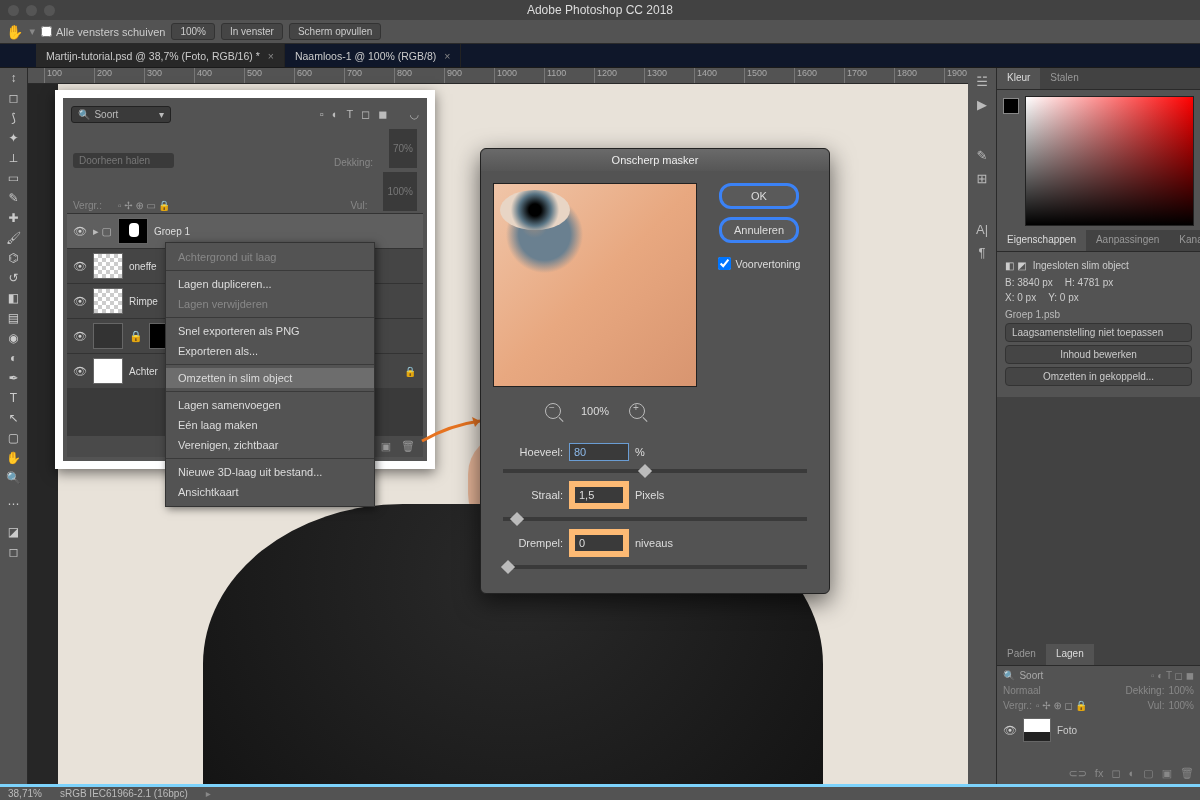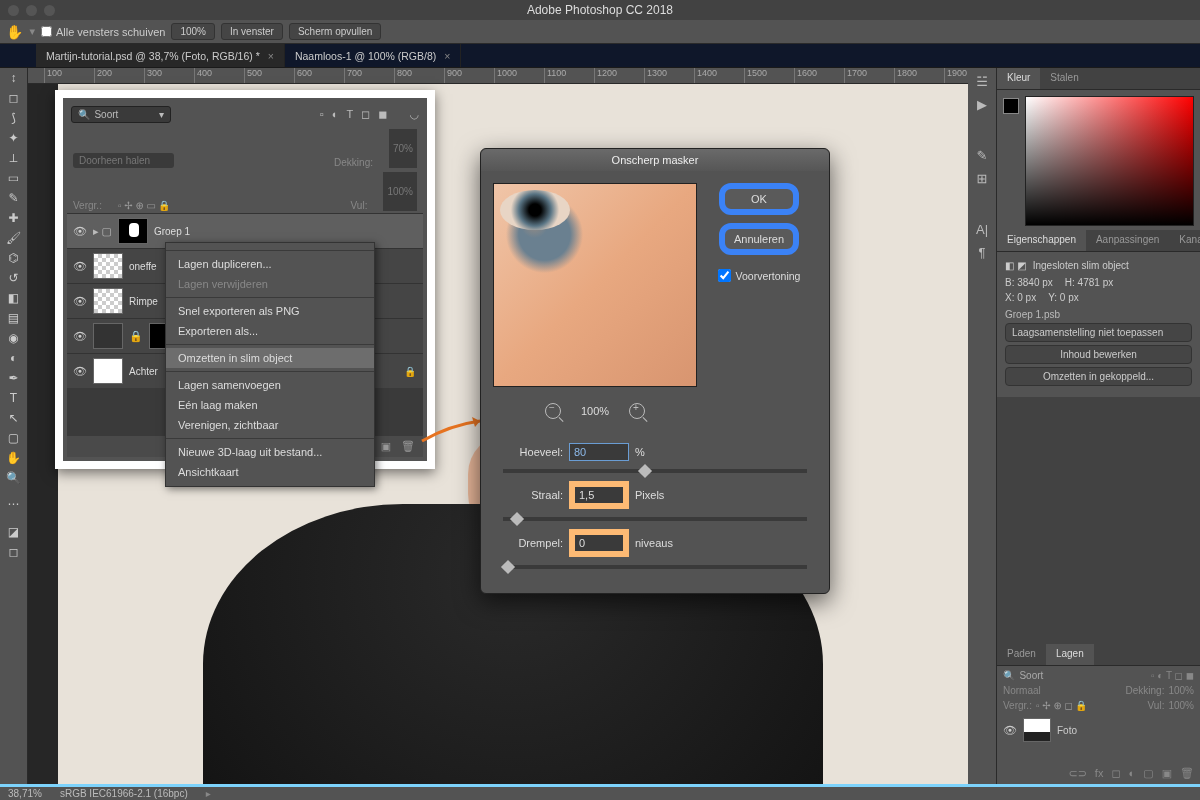--- a/index.html
+++ b/index.html
@@ -93,21 +93,21 @@
 
 .arrow { position:absolute; top:415px; left:420px; width:70px; height:30px; pointer-events:none;}
 
 
 .dialog { position:absolute; top:148px; left:480px; width:350px; background:#535353; border:1px solid #222; border-radius:6px; box-shadow:0 8px 24px rgba(0,0,0,.6);}
 .dialog-title { height:22px; background: linear-gradient(#6a6a6a,#565656); border-radius:6px 6px 0 0; text-align:center; line-height:22px; font-size:11px; color:#eee;}
 .dialog-body { padding:12px; display:flex; gap:12px; flex-wrap:wrap;}
 .dlg-preview { width:204px; height:204px; background: radial-gradient(circle at 20% 20%, #888 2%, transparent 6%), radial-gradient(circle at 25% 25%, #6a8090 12%, transparent 18%), linear-gradient(135deg, #f0c5a8 0%, #e8a880 50%, #d89570 100%); border:1px solid #222; position:relative; overflow:hidden;}
 .eye-detail { position:absolute; top:6px; left:6px; width:70px; height:40px; background: radial-gradient(circle at 50% 50%, #000 15%, #5a7585 40%, #e8d5c5 60%); border-radius:50%;}
 .dlg-right { display:flex; flex-direction:column; gap:8px; align-items:center; width:100px;}
-.dlg-btn { width:80px; padding:4px 0; background:#5a5a5a; border:6px solid #3b82f6; border-radius:12px; color:#ddd; font-size:11px; text-align:center;}
+.dlg-btn { width:80px; padding:4px 0; background:#5a5a5a; border:3px solid #3b82f6; border-radius:12px; color:#ddd; font-size:11px; text-align:center;}
 .dlg-chk { display:flex; align-items:center; gap:5px; font-size:10.5px; color:#ddd; margin-top:6px;}
 .dlg-zoom { width:100%; display:flex; align-items:center; justify-content:center; gap:20px; margin-top:4px; color:#ddd; font-size:11px;}
 .dlg-zoom .z { width:16px; height:16px; border:1.2px solid #bbb; border-radius:50%; position:relative;}
 .dlg-zoom .z::after { content:''; position:absolute; width:6px; height:1.2px; background:#bbb; bottom:-2px; right:-4px; transform:rotate(45deg);}
 .dlg-zoom .z.minus::before { content:'−'; position:absolute; top:-2px; left:3px; font-size:10px; color:#bbb;}
 .dlg-zoom .z.plus::before { content:'+'; position:absolute; top:-2px; left:3px; font-size:10px; color:#bbb;}
 .dlg-fields { width:100%; padding:4px 10px 8px;}
 .dlg-field { display:flex; align-items:center; gap:6px; margin:8px 0; font-size:11px; color:#ddd;}
 .dlg-field label { width:60px; text-align:right;}
 .dlg-input { width:60px; background:#3a3a3a; border:1px solid #6a9dd4; padding:2px 4px; color:#8cb8e8; font-size:11px;}
@@ -362,20 +362,21 @@
         <span>◻</span>
         <span>◐</span>
         <span>▢</span>
         <span>▣</span>
         <span>🗑</span>
     </div>
   </div>
 </div>
 
 <div class="ctx">
+    <div class="ctx-item disabled">Achtergrond uit laag</div>
     <div class="ctx-sep"></div>
     <div class="ctx-item">Lagen dupliceren...</div>
     <div class="ctx-item disabled">Lagen verwijderen</div>
     <div class="ctx-sep"></div>
     <div class="ctx-item">Snel exporteren als PNG</div>
     <div class="ctx-item">Exporteren als...</div>
     <div class="ctx-sep"></div>
     <div class="ctx-item hover">Omzetten in slim object</div>
     <div class="ctx-sep"></div>
     <div class="ctx-item">Lagen samenvoegen</div>

